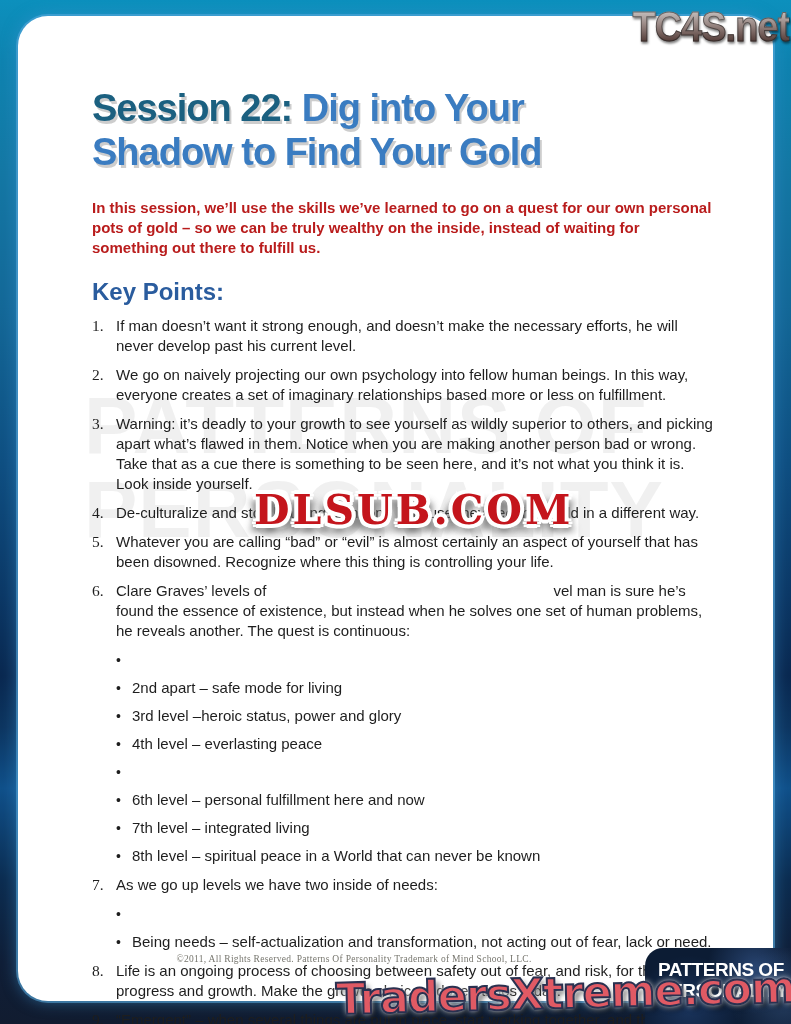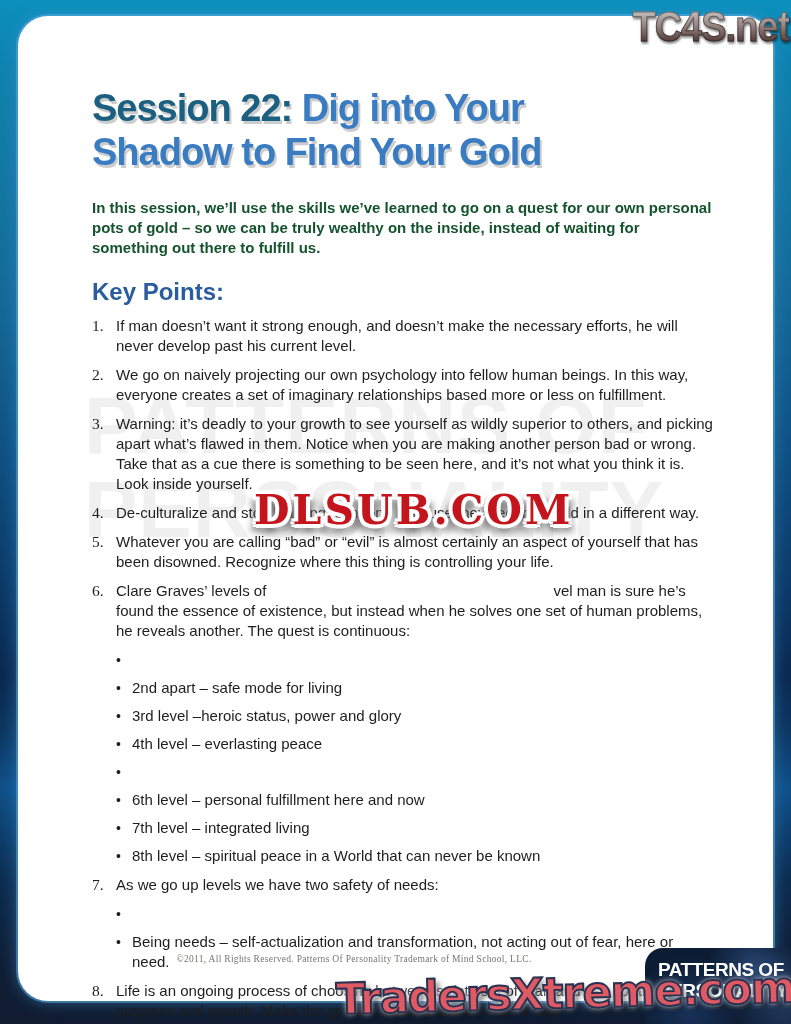--- a/index.html
+++ b/index.html
@@ -24,21 +24,21 @@
     font-weight:900;font-size:80px;line-height:84px;letter-spacing:1px;
     color:#bdbdbd;opacity:.22;white-space:nowrap;user-select:none;
   }
   
   h1{margin:0 0 24px 0;font-size:38px;line-height:44px;font-weight:bold;
      letter-spacing:-1px;width:575px;
      text-shadow:2px 3px 0 rgba(145,145,145,.45);}
   .t-teal{color:#1b6080;}
   .t-blue{color:#3a7cc1;}
   
-  .intro{font-weight:bold;color:#14532d;font-size:15px;line-height:20px;margin:0 0 20px 0;}
+  .intro{font-weight:bold;color:#b91c1c;font-size:15px;line-height:20px;margin:0 0 20px 0;}
   
   h2{margin:0 0 10px 0;font-size:24px;color:#2a5c9e;font-weight:bold;}
   
   .kp{font-size:15px;line-height:20px;color:#1e1e1e;}
   .li{display:flex;margin-bottom:9px;}
   .num{flex:none;width:24px;font-family:"Liberation Serif",serif;font-size:15.5px;color:#1e1e1e;}
   .itxt{flex:1;}
   .sub{margin:2px 0 9px 24px;}
   .sli{display:flex;margin-bottom:8px;}
   .dot{flex:none;width:16px;font-size:14px;}
@@ -170,30 +170,30 @@
               <span>7th level – integrated living</span>
             </div>
           <div class="sli">
               <span class="dot">•</span>
               <span>8th level – spiritual peace in a World that can never be known</span>
             </div>
         </div>
 
         <div class="li">
           <span class="num">7.</span>
-          <span class="itxt">As we go up levels we have two safety of needs:</span>
+          <span class="itxt">As we go up levels we have two inside of needs:</span>
         </div>
 
         <div class="sub">
           <div class="sli">
               <span class="dot">•</span>
             </div>
           <div class="sli">
               <span class="dot">•</span>
-              <span>Being needs – self-actualization and transformation, not acting out of fear, here or need.</span>
+              <span>Being needs – self-actualization and transformation, not acting out of fear, lack or need.</span>
             </div>
         </div>
 
         <div class="li">
           <span class="num">8.</span>
           <span class="itxt">Life is an ongoing process of choosing between safety out of fear, and risk, for the sake of progress and growth. Make the growth choice a dozen times a day.</span>
         </div>
 
         <div class="li">
           <span class="num">9.</span>

